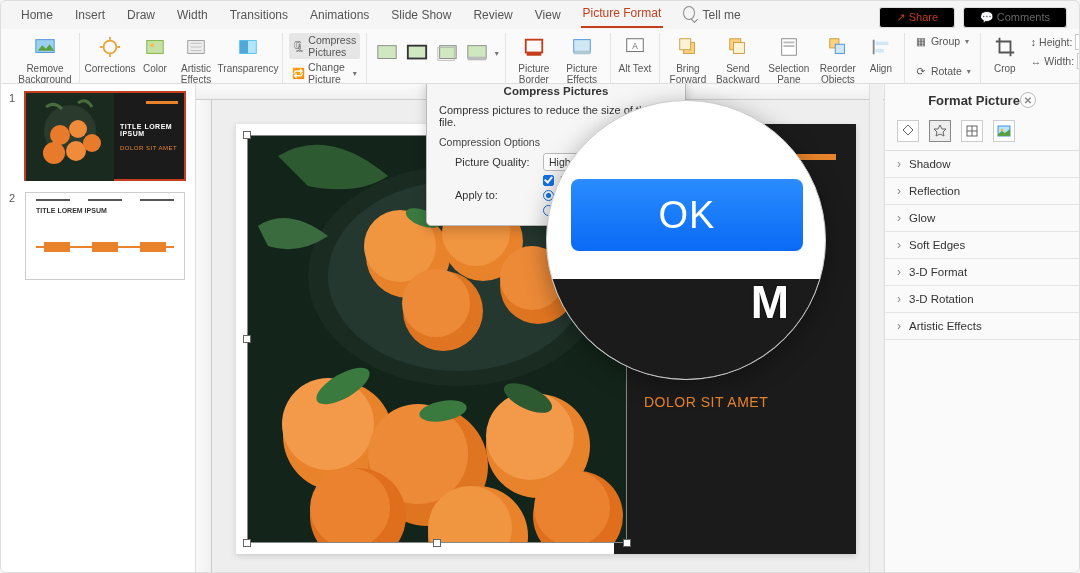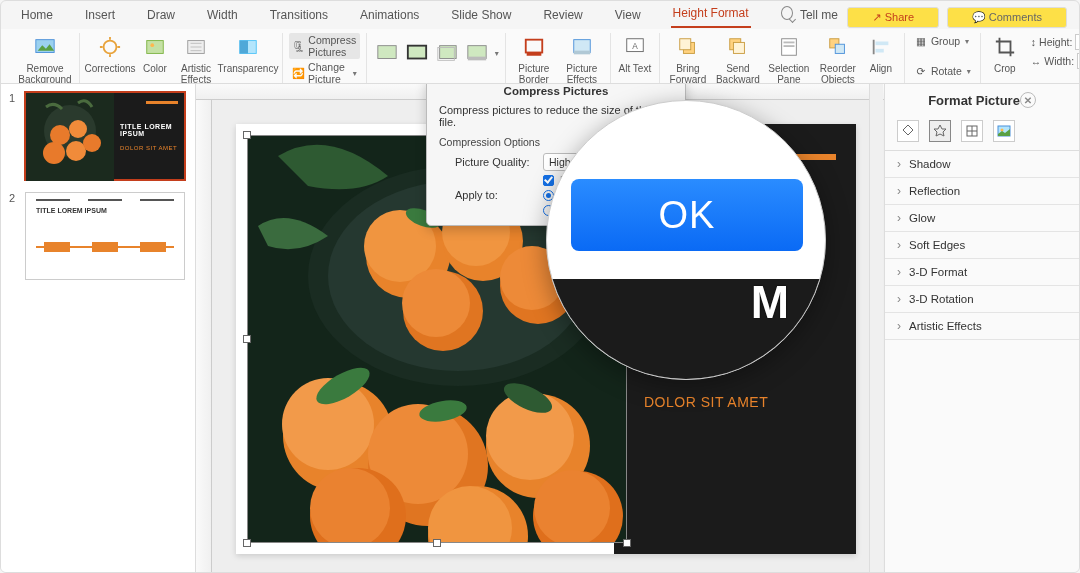--- a/index.html
+++ b/index.html
@@ -1,25 +1,25 @@
 <!DOCTYPE html>
 <html><head>
 <meta charset="utf-8">
 <style>
   * { box-sizing: border-box; margin: 0; padding: 0; font-family: -apple-system, "Segoe UI", Arial, sans-serif; }
   body { width: 1080px; height: 573px; background: #f5f5f5; overflow: hidden; position: relative; border: 1px solid #ddd; border-radius: 6px; }
   
   
   .top-actions { position: absolute; top: 6px; right: 12px; display: flex; gap: 8px; z-index: 20; }
-  .act-btn { font-size: 11px; padding: 3px 24px; border: 1px solid #ddd; border-radius: 3px; background: #fde047; cursor: pointer; }
+  .act-btn { font-size: 11px; padding: 3px 16px; border: 1px solid #ddd; border-radius: 3px; background: #000000; cursor: pointer; }
   .act-share { color: #c43e1c; }
   .act-comments { color: #666; }
   
   
-  .menu-tabs { height: 28px; display: flex; align-items: flex-end; padding: 0 18px; gap: 28px; font-size: 12px; color: #555; border-bottom: 1px solid transparent; }
+  .menu-tabs { height: 28px; display: flex; align-items: flex-end; padding: 0 18px; gap: 18px; font-size: 12px; color: #555; border-bottom: 1px solid transparent; }
   .menu-tabs span { padding: 6px 2px 6px 2px; cursor: pointer; }
   .menu-tabs .active { color: #c43e1c; border-bottom: 2px solid #c43e1c; font-weight: 500; }
   .tell-me-ico { display:inline-block; width:12px; height:12px; border:1.2px solid #888; border-radius:50%; position:relative; top:1px; margin-right:2px;}
   .tell-me-ico::after{content:"";position:absolute;width:4px;height:4px;border-right:1.2px solid #888;border-bottom:1.2px solid #888;transform:rotate(45deg);bottom:-3px;right:-3px;}
   
   
   .ribbon { height: 55px; background: #fafafa; border-bottom: 1px solid #ddd; display: flex; align-items: flex-start; padding: 4px 10px 0 10px; font-size: 10px; color: #555; overflow:hidden; }
   .rgroup { display: flex; flex-direction: column; align-items: center; justify-content: flex-start; padding: 0 6px; border-right: 1px solid #e4e4e4; height: 50px; position:relative;}
   .rgroup:last-child { border-right:none; }
   .rgroup-row { display:flex; gap:4px; align-items:flex-start; }
@@ -120,21 +120,21 @@
 <div class="menu-tabs">
   <span>Home</span>
   <span>Insert</span>
   <span>Draw</span>
   <span>Width</span>
   <span>Transitions</span>
   <span>Animations</span>
   <span>Slide Show</span>
   <span>Review</span>
   <span>View</span>
-  <span class="active">Height Format</span>
+  <span class="active">Picture Format</span>
   <span><span class="tell-me-ico"></span> <span>Tell me</span></span>
 </div>
 
 <div class="ribbon">
   <div class="rgroup">
     <div class="big-btn">
       <span class="ico">
           <svg viewBox="0 0 24 24">
             <rect x="2" y="4" width="20" height="14" fill="#9bd1ef" stroke="#4a90d9"></rect>
             <path d="M4 16 L9 10 L13 14 L17 9 L22 16 Z" fill="#5aa043"></path>

